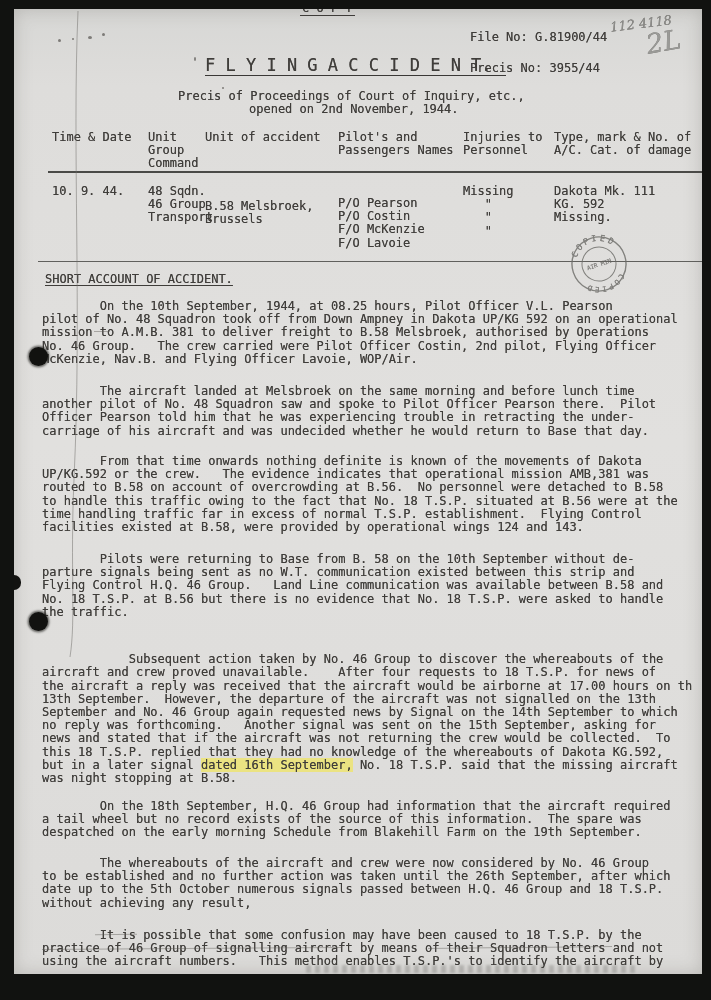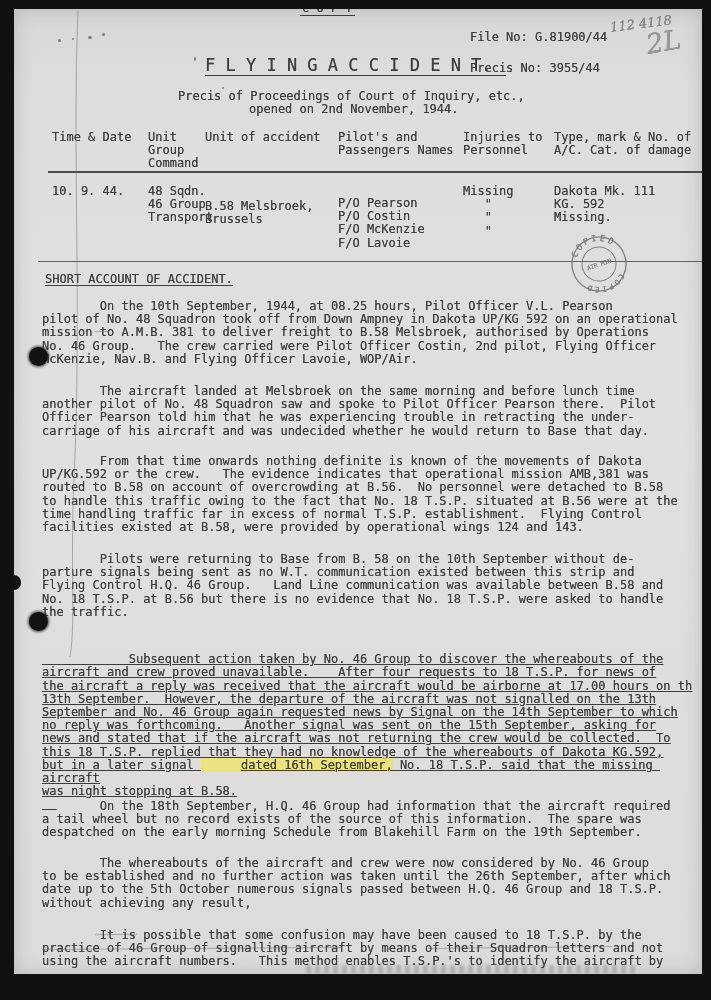--- a/index.html
+++ b/index.html
@@ -17,21 +17,21 @@
     font-size:12px;line-height:13.2px;
     text-shadow:0 0 .6px rgba(64,62,59,.75);
   }
   .abs{position:absolute;}
   .pre{white-space:pre-wrap;}
   .para{position:absolute;left:28px;width:670px;white-space:pre-wrap;}
   .copy-head{position:absolute;left:286px;top:-7px;border-bottom:1.5px solid #3f3d3a;padding:0 2px;}
   .title-underline{border-bottom:1.6px solid #3a3836;padding-right:14px;font-size:17px;}
   .heading-underline{text-decoration:underline;text-underline-offset:2px;}
   .rule{position:absolute;background:#4a4a47;}
-  .hl{background:rgba(240,229,95,.72);padding-left:40px;}
+  .hl{background:rgba(240,229,95,.72);}
   .punch{position:absolute;width:19px;height:19px;border-radius:50%;background:#121210;
          box-shadow:0 0 2px 1.5px rgba(25,25,22,.55);}
   .edge-tick{position:absolute;left:0;width:7px;height:15px;background:#121210;border-radius:0 7px 7px 0;}
   .handwrite{font-family:"DejaVu Serif","Liberation Serif",serif;font-style:italic;color:#8d8d8a;}
   .speck{position:absolute;background:#55534f;border-radius:50%;opacity:.7;}
   .strike{position:absolute;height:1px;background:rgba(88,86,82,.42);}
   .ghost{position:absolute;left:292px;top:956px;width:330px;height:8px;opacity:.45;
          background:repeating-linear-gradient(90deg,rgba(70,70,66,.5) 0 5px,transparent 5px 9px);
          filter:blur(1px);}
   .stamp{position:absolute;left:552px;top:222px;width:66px;height:66px;
@@ -121,21 +121,21 @@
 UP/KG.592 or the crew.   The evidence indicates that operational mission AMB,381 was
 routed to B.58 on account of overcrowding at B.56.  No personnel were detached to B.58
 to handle this traffic owing to the fact that No. 18 T.S.P. situated at B.56 were at the
 time handling traffic far in excess of normal T.S.P. establishment.  Flying Control
 facilities existed at B.58, were provided by operational wings 124 and 143.</div>
   <div class="para" style="top:544px;">        Pilots were returning to Base from B. 58 on the 10th September without de-
 parture signals being sent as no W.T. communication existed between this strip and
 Flying Control H.Q. 46 Group.   Land Line communication was available between B.58 and
 No. 18 T.S.P. at B.56 but there is no evidence that No. 18 T.S.P. were asked to handle
 the traffic.</div>
-  <div class="para" style="top:631px;text-decoration:underline;">
+  <div class="para" style="top:631px;">
     <span>        Subsequent action taken by No. 46 Group to discover the whereabouts of the
 aircraft and crew proved unavailable.    After four requests to 18 T.S.P. for news of
 the aircraft a reply was received that the aircraft would be airborne at 17.00 hours on th
 13th September.  However, the departure of the aircraft was not signalled on the 13th
 September and No. 46 Group again requested news by Signal on the 14th September to which
 no reply was forthcoming.   Another signal was sent on the 15th September, asking for
 news and stated that if the aircraft was not returning the crew would be collected.  To
 this 18 T.S.P. replied that they had no knowledge of the whereabouts of Dakota KG.592,
 but in a later signal </span><span class="hl">dated 16th September,</span><span> No. 18 T.S.P. said that the missing aircraft
 was night stopping at B.58.</span>

